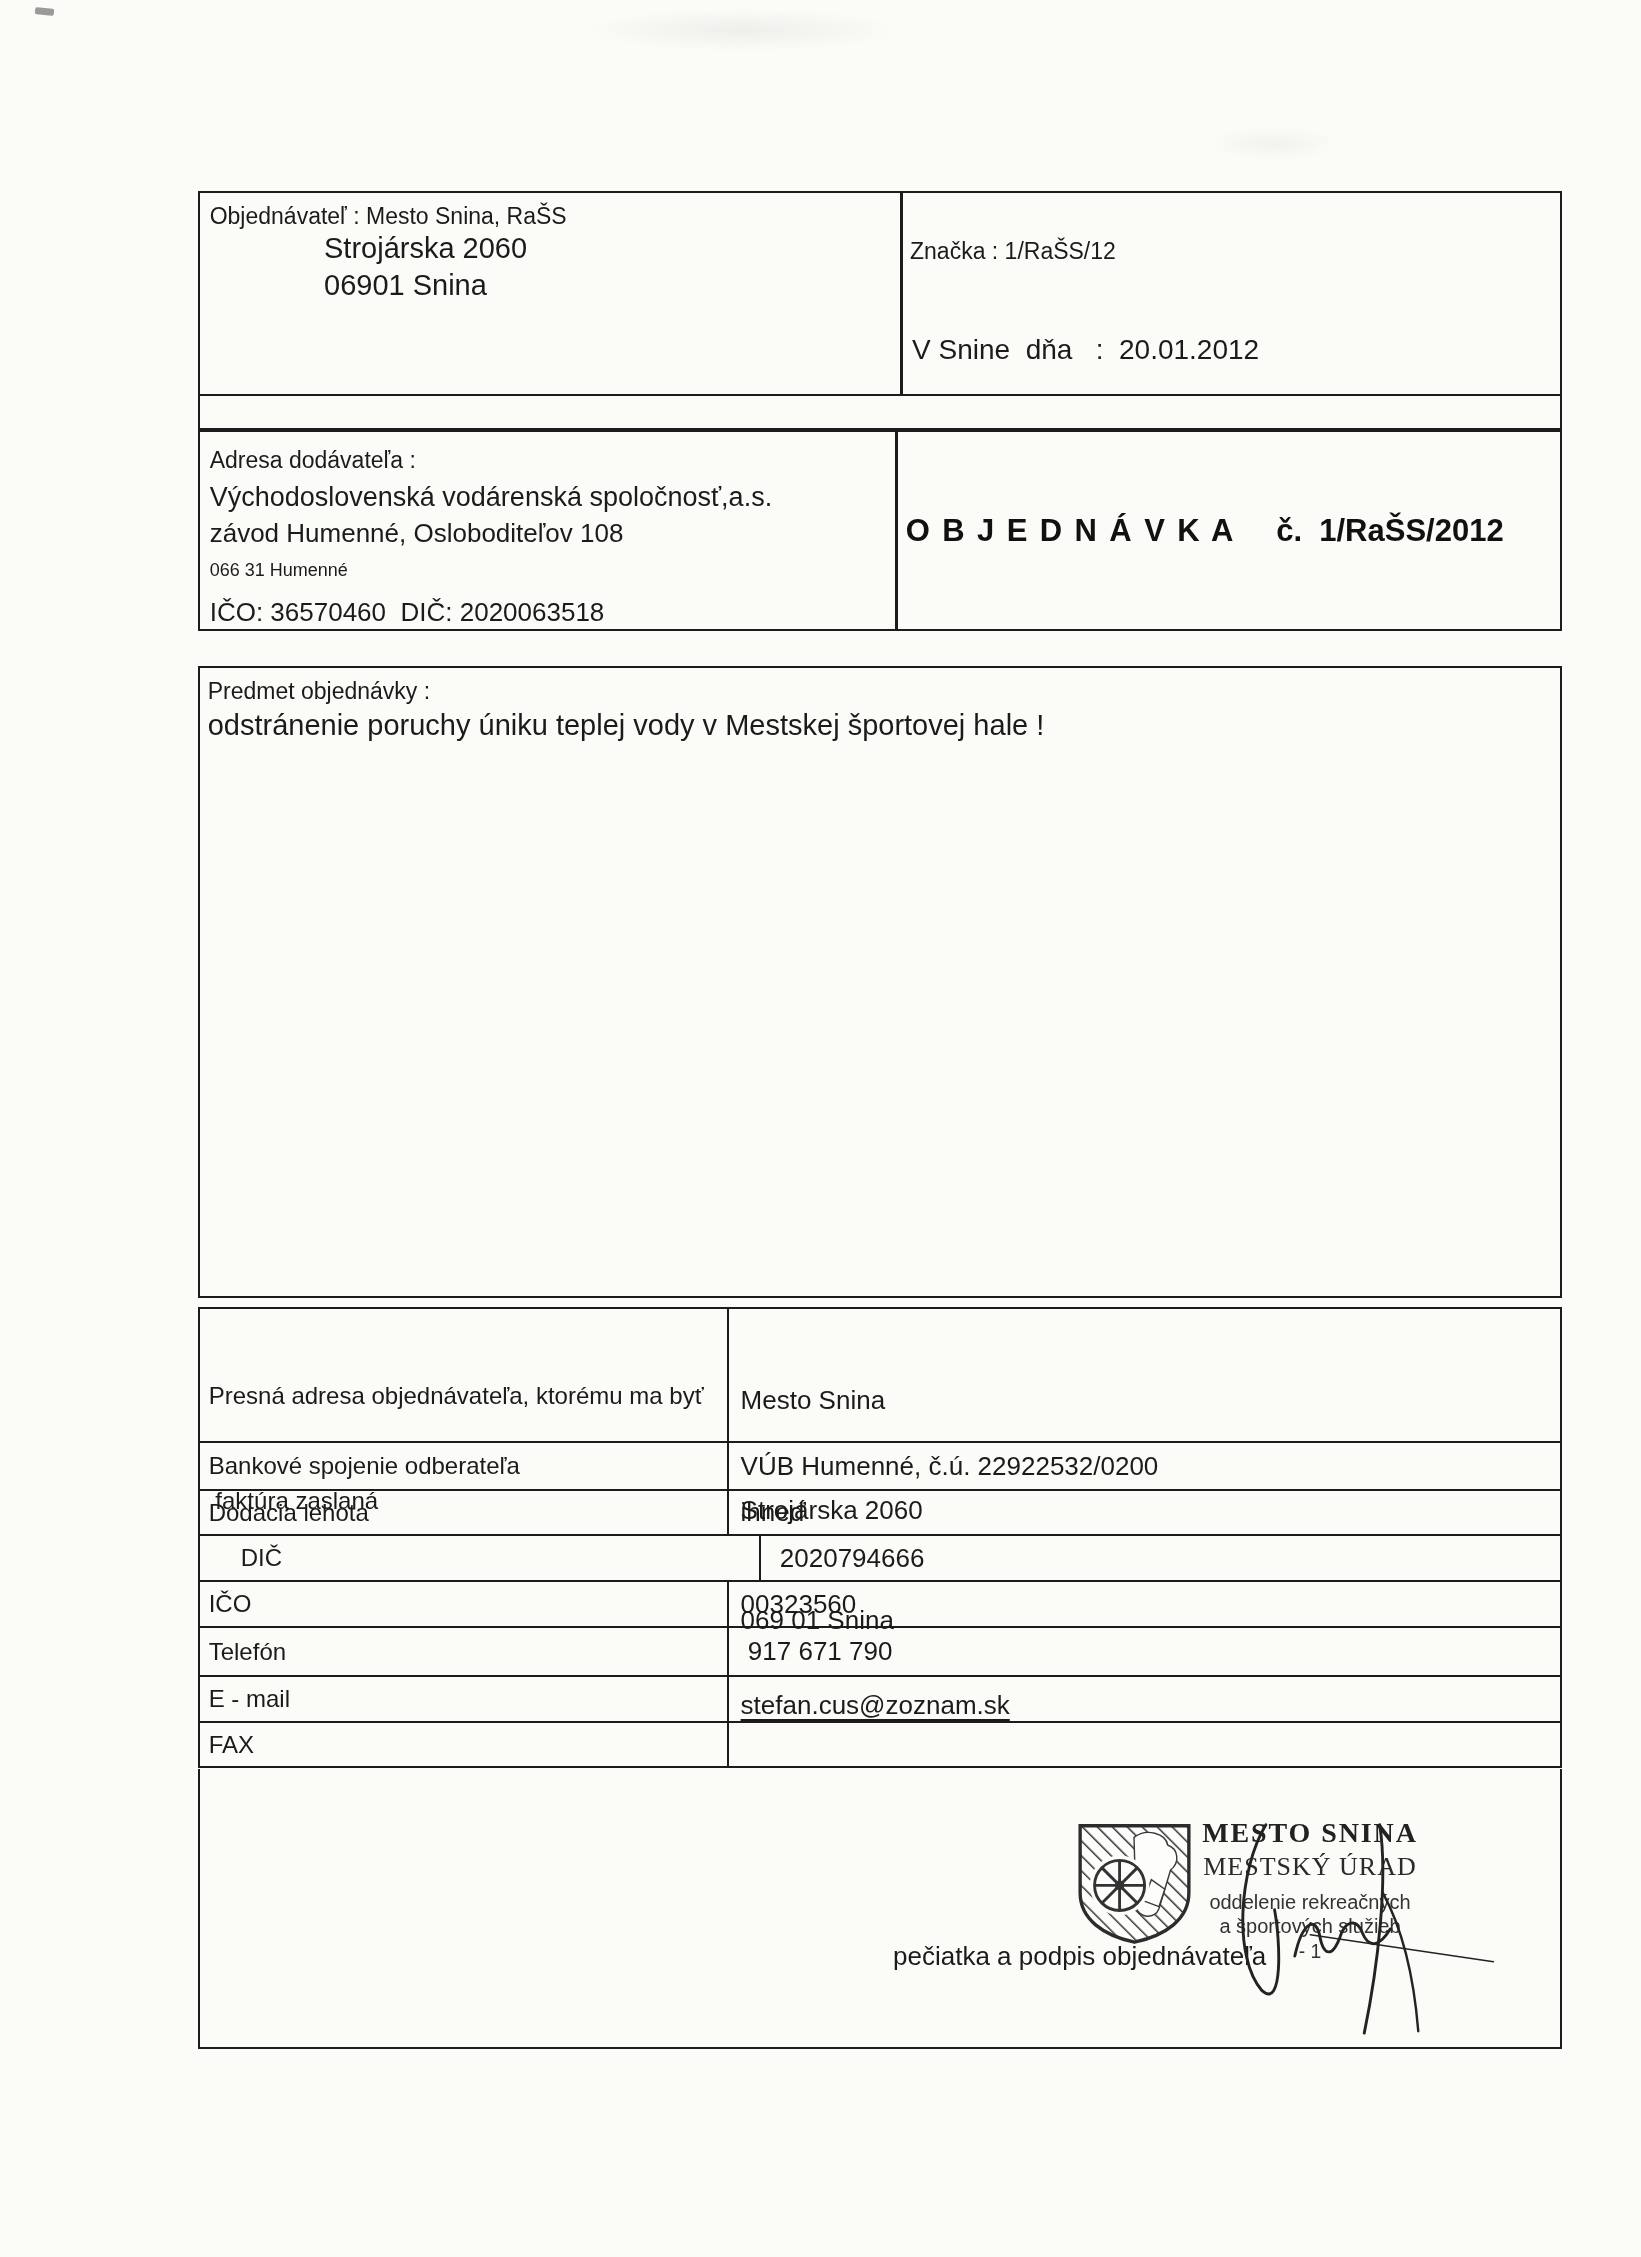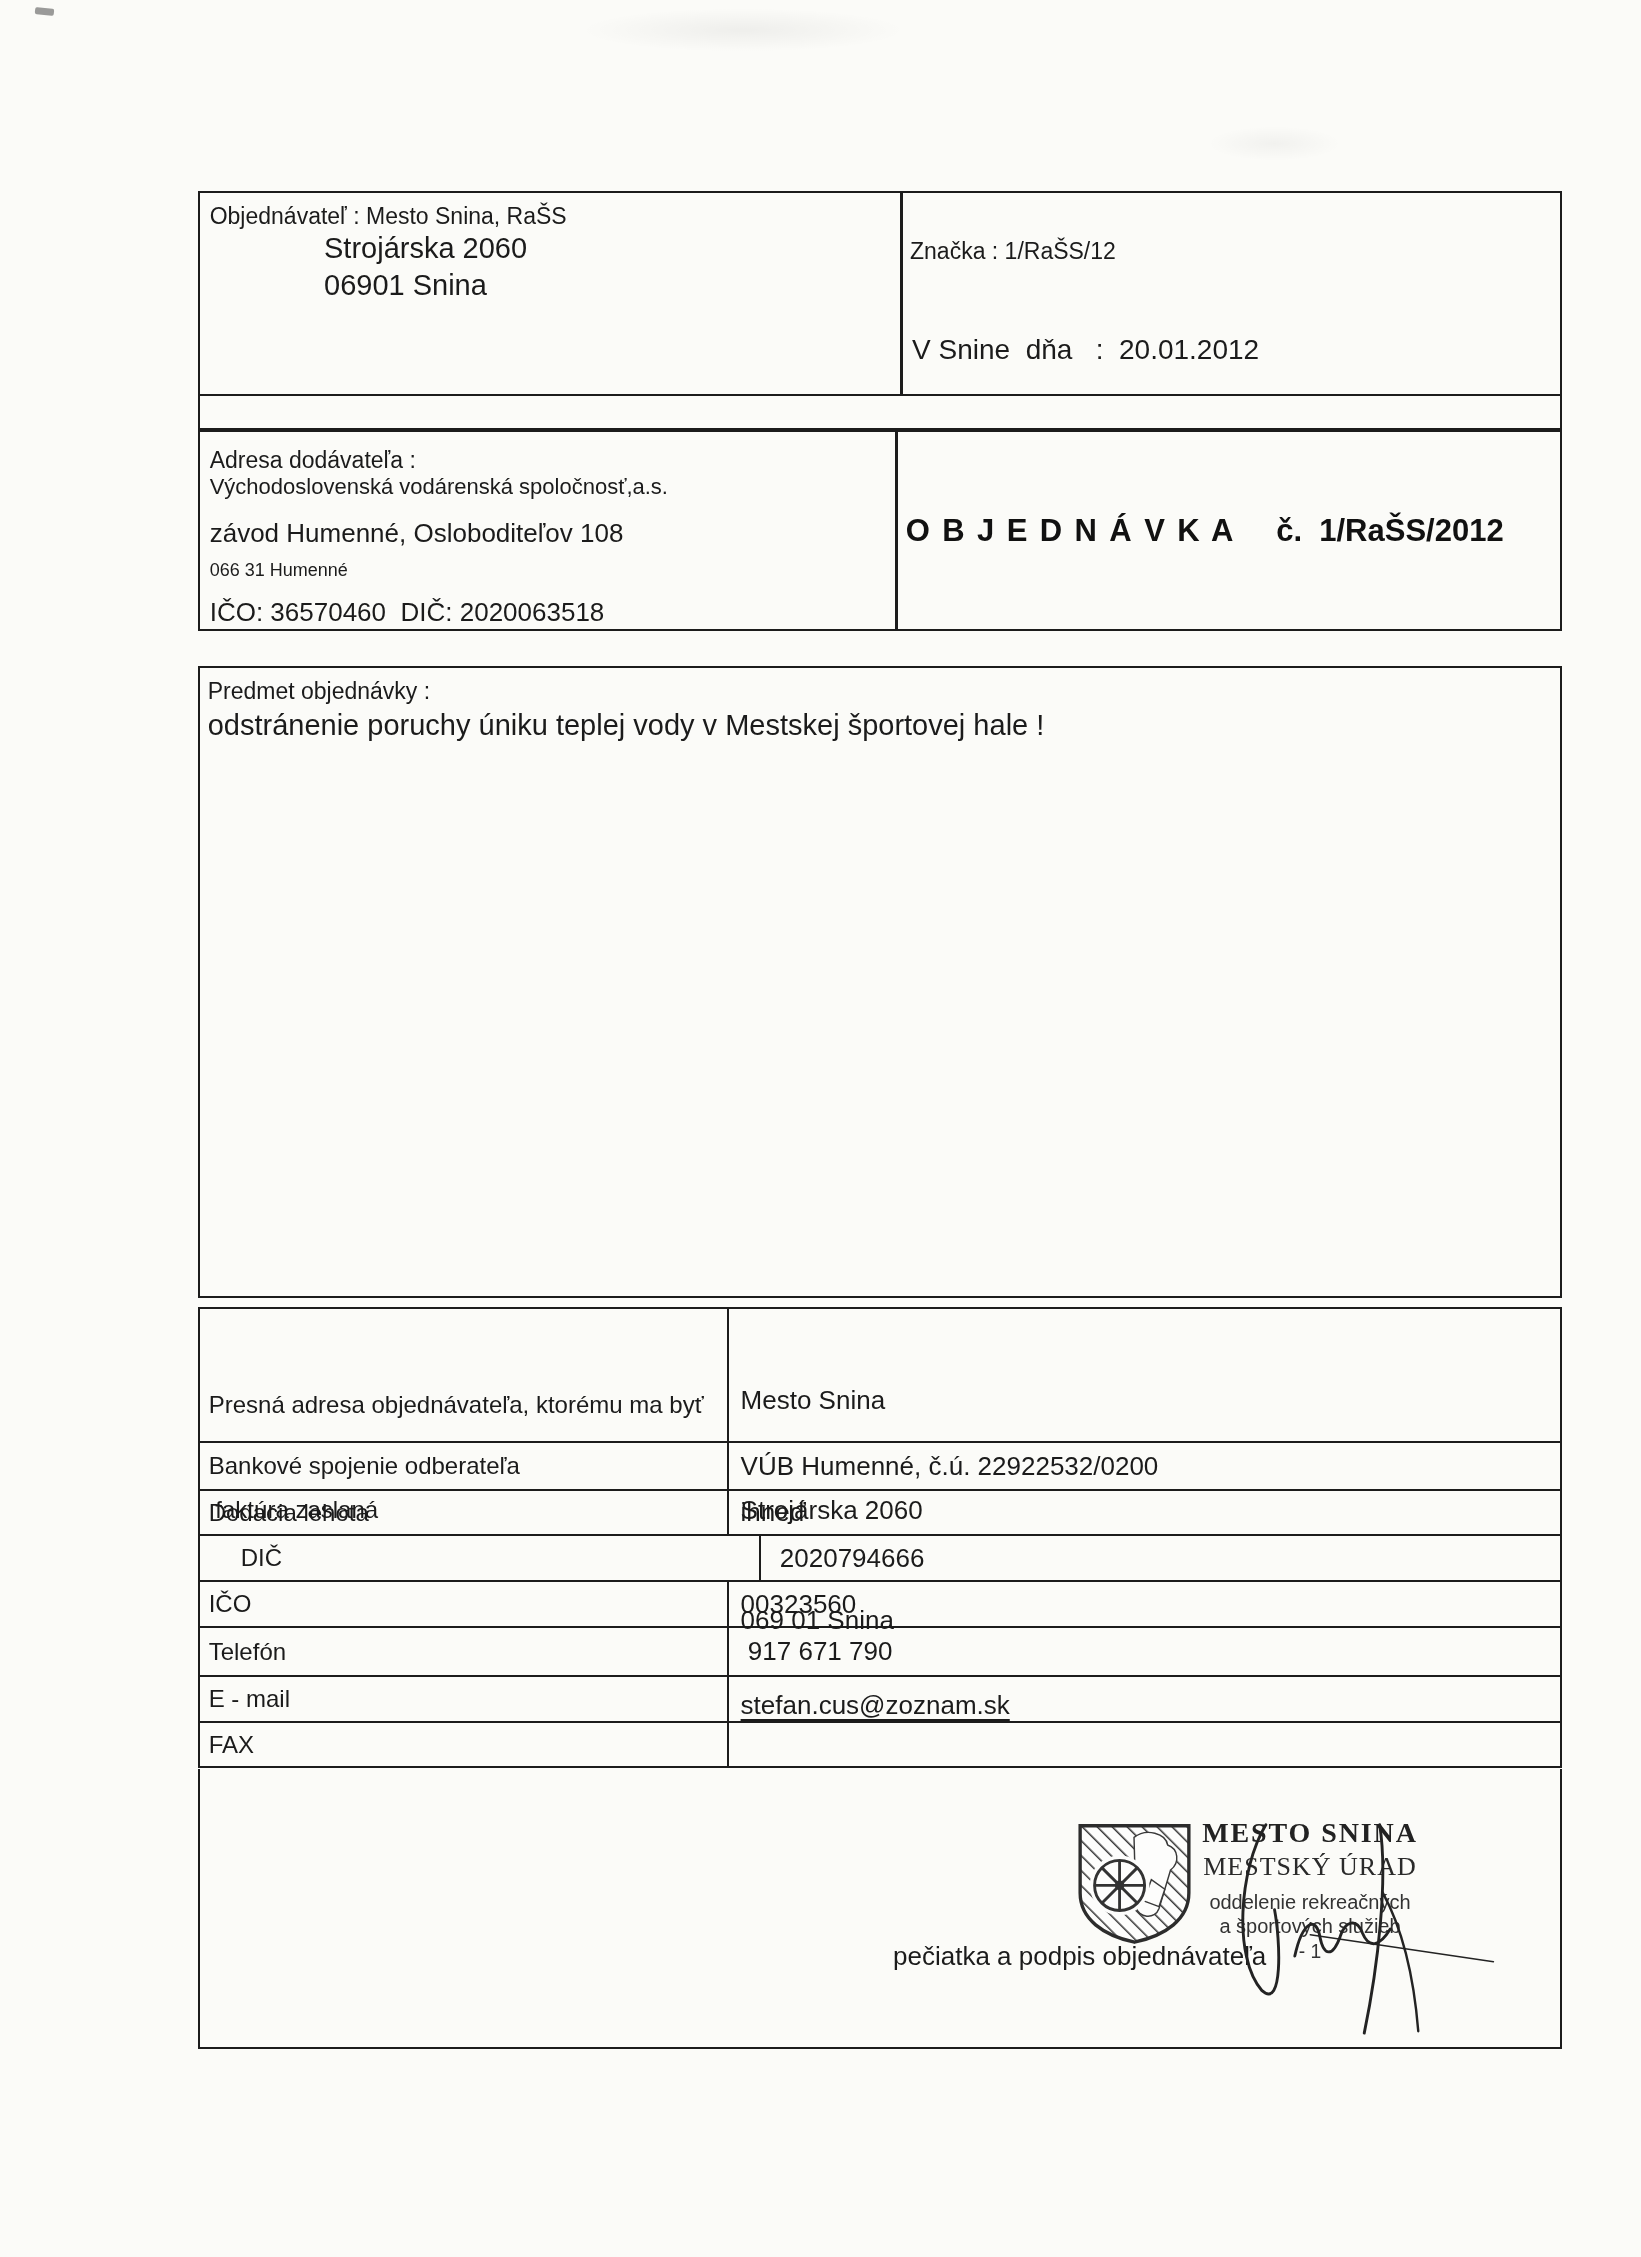--- a/index.html
+++ b/index.html
@@ -25,21 +25,21 @@
   .orderer-city  { left:124px; top:76px;  font-size:29px; }
   .ref-mark      { left:710px; top:45px;  font-size:23px; }
   .place-date    { left:712px; top:141px; font-size:28px; }
 
   
   .strip { left:198px; top:396px; width:1364px; height:34px; border:2.9px solid #1c1c1c; border-top:none; position:absolute; }
 
   
   .box-supplier   { left:198px; top:430px; width:1364px; height:201px; }
   .supplier-label { left:9.7px; top:15.4px;  font-size:23px; }
-  .supplier-name  { left:9.7px; top:42px;  font-size:22px; }
+  .supplier-name  { left:9.7px; top:50px;  font-size:27px; }
   .supplier-branch{ left:9.7px; top:87px;  font-size:26px; }
   .supplier-city  { left:9.7px; top:128px; font-size:18px; }
   .supplier-reg   { left:9.7px; top:166px; font-size:26px; }
   .order-head { position:absolute; left:698px; top:0; right:0; bottom:0;
                 display:flex; align-items:center; padding-left:7.7px; }
   .order-title  { font-size:31px; font-weight:bold; letter-spacing:1.9px; white-space:pre; color:#111; }
   .order-number { font-size:31px; font-weight:bold; margin-left:41px; white-space:pre; color:#111; }
 
   
   .box-subject   { left:198px; top:666px; width:1364px; height:632px; }
@@ -49,21 +49,21 @@
   
   .details { position:absolute; left:198px; top:1307px; width:1364px;
              border:2.9px solid #1c1c1c; border-bottom:none; }
   .row { display:flex; border-bottom:2.9px solid #1c1c1c; }
   .row .lab { width:529px; border-right:2.9px solid #1c1c1c; padding:0 0 0 8.7px;
               display:flex; align-items:center; font-size:24px; white-space:pre; }
   .row .val { flex:1; padding:0 0 0 11.6px; display:flex; align-items:center;
               font-size:26px; white-space:pre; }
   .row-address { height:134px; }
   .row-address .lab, .row-address .val { display:block; }
-  .row-address .lab div:first-child { margin-top:26px; }
+  .row-address .lab div:first-child { margin-top:17px; }
   .row-address .lab div:last-child  { margin-top:21px; }
   .row-address .val div { margin-top:12.6px; line-height:32px; }
   .row-address .val div + div { margin-top:16.4px; }
   .r2 { height:48px; } .r3 { height:45px; } .r4 { height:46px;padding-left:32px; }
   .r5 { height:46px; } .r6 { height:49px; } .r7 { height:46px; } .r8 { height:45px; }
   .u { text-decoration:underline; text-decoration-thickness:1.9px; text-underline-offset:4.8px;margin-top:12px; }
 
   
   .sigbox { position:absolute; left:198px; top:1769px; width:1364px; height:280px;
             border:2.9px solid #1c1c1c; border-top:none; }

